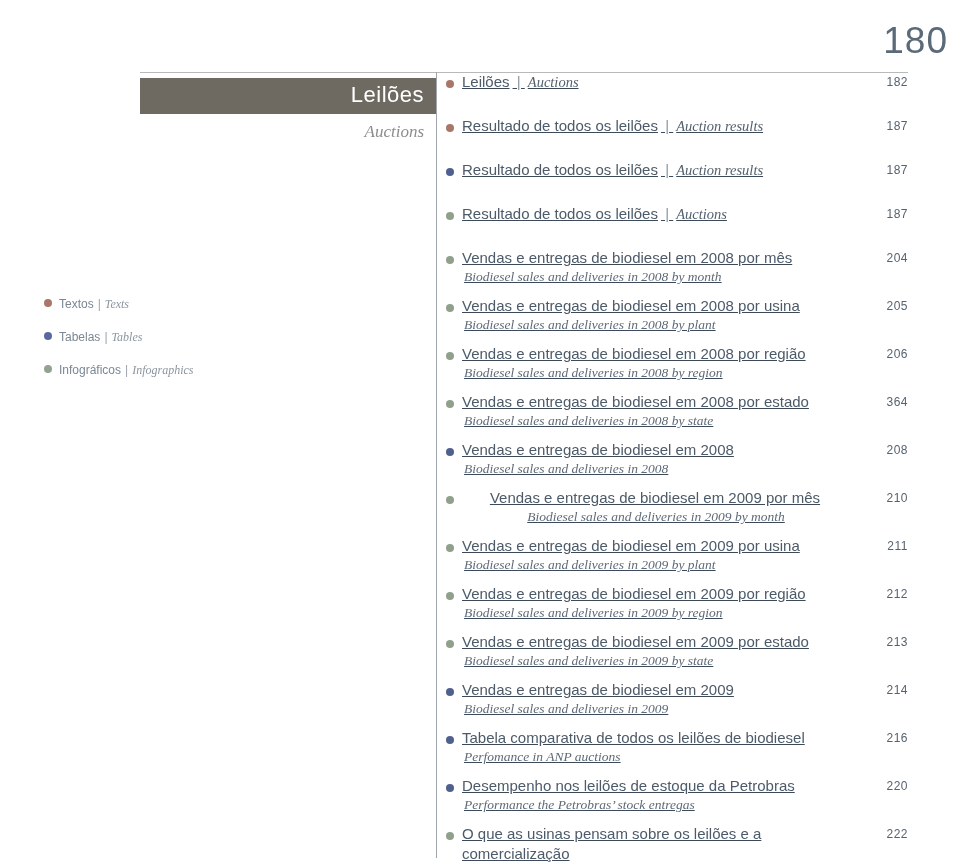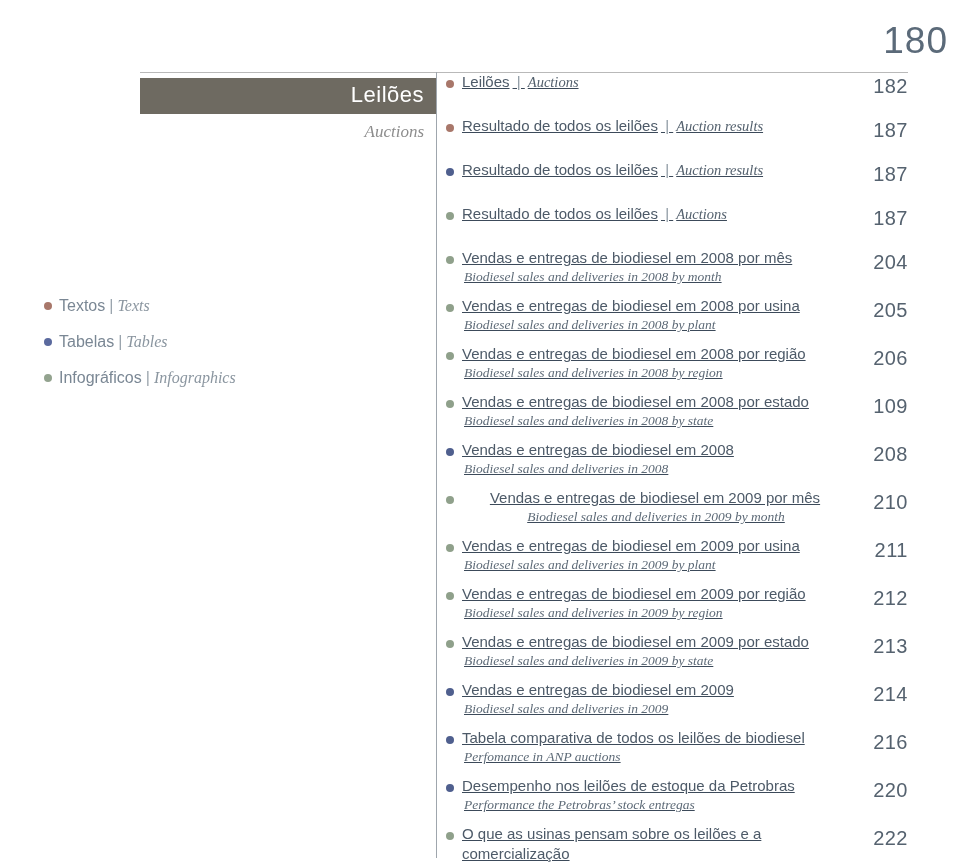--- a/index.html
+++ b/index.html
@@ -75,21 +75,21 @@
   .legend {
     position: absolute;
     top: 297px;
     left: 44px;
     width: 250px;
   }
   .legend-item {
     display: flex;
     align-items: baseline;
     margin-bottom: 18px;
-    font-size: 16px;
+    font-size: 12px;
     color: #7e8b99;
   }
   .legend .dot {
     width: 8px;
     height: 8px;
     border-radius: 50%;
     margin-right: 7px;
     flex: 0 0 auto;
     position: relative;
     top: -1px;
@@ -157,21 +157,21 @@
     font-size: 13.5px;
     color: #5d6a77;
     line-height: 17px;
     padding-left: 2px;
     padding-right: 60px;
   }
   .toc-row .pg {
     position: absolute;
     right: 0;
     top: 3px;
-    font-size: 20px;
+    font-size: 12px;
     color: #55626f;
     letter-spacing: .5px;
   }
 </style>
 </head>
 <body>
 
 <div class="page">
 
   <div class="page-number">180</div>
@@ -243,21 +243,21 @@
       <div class="toc-row" style="margin-bottom: 11px;">
         <span class="bullet" style="background: rgb(143, 160, 139);"></span>
         <span class="pt">Vendas e entregas de biodiesel em 2008 por região</span>
         <span class="en">Biodiesel sales and deliveries in 2008 by region</span>
         <span class="pg">206</span>
       </div>
       <div class="toc-row" style="margin-bottom: 11px;">
         <span class="bullet" style="background: rgb(143, 160, 139);"></span>
         <span class="pt">Vendas e entregas de biodiesel em 2008 por estado</span>
         <span class="en">Biodiesel sales and deliveries in 2008 by state</span>
-        <span class="pg">109</span>
+        <span class="pg">364</span>
       </div>
       <div class="toc-row" style="margin-bottom: 11px;">
         <span class="bullet" style="background: rgb(79, 95, 142);"></span>
         <span class="pt">Vendas e entregas de biodiesel em 2008</span>
         <span class="en">Biodiesel sales and deliveries in 2008</span>
         <span class="pg">208</span>
       </div>
       <div class="toc-row" style="margin-bottom: 11px; text-align: center;">
         <span class="bullet" style="background: rgb(143, 160, 139);"></span>
         <span class="pt">Vendas e entregas de biodiesel em 2009 por mês</span>

